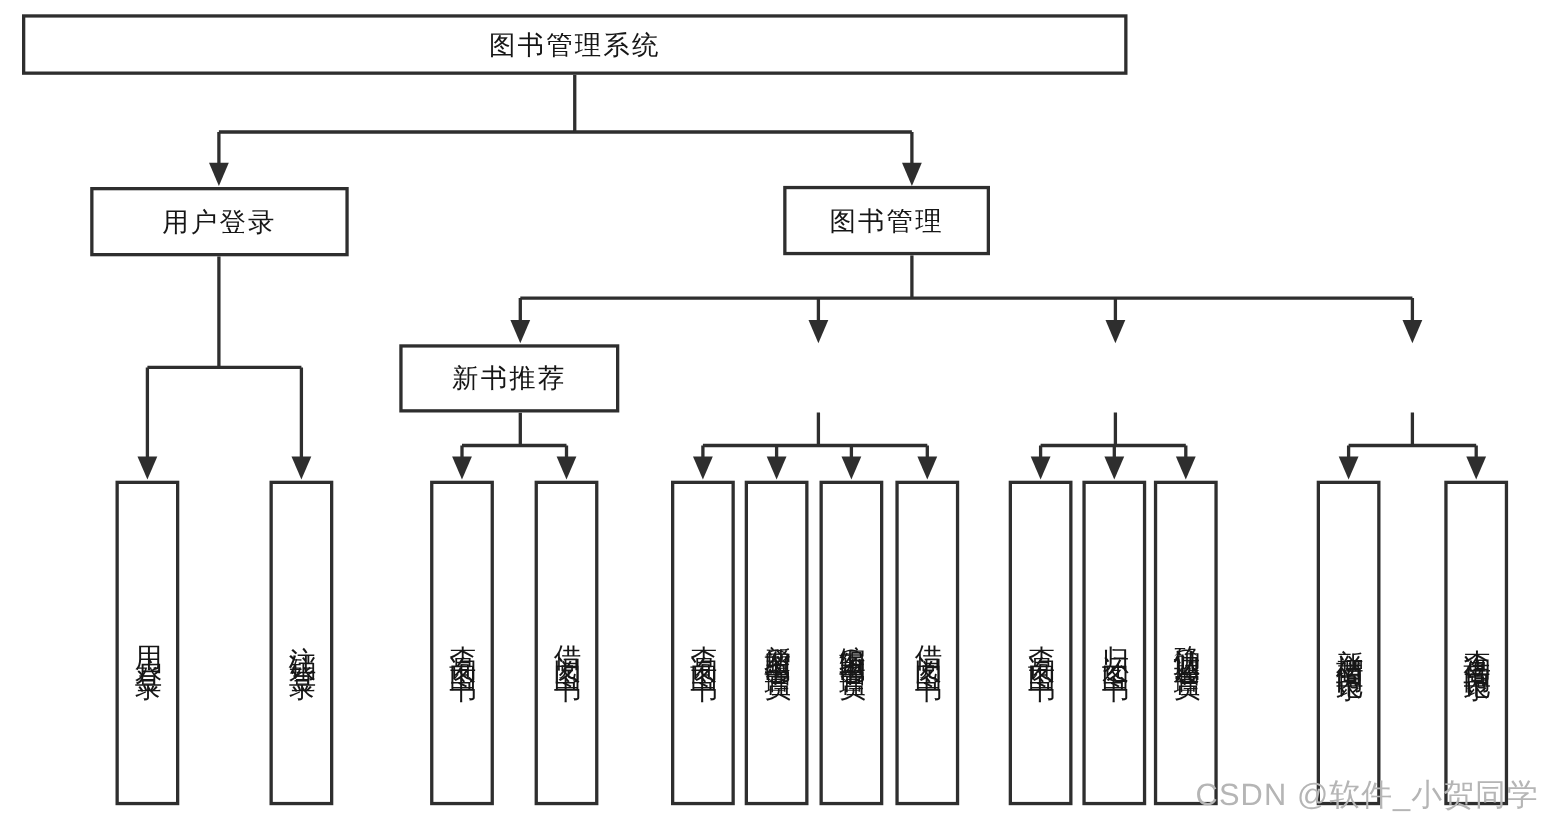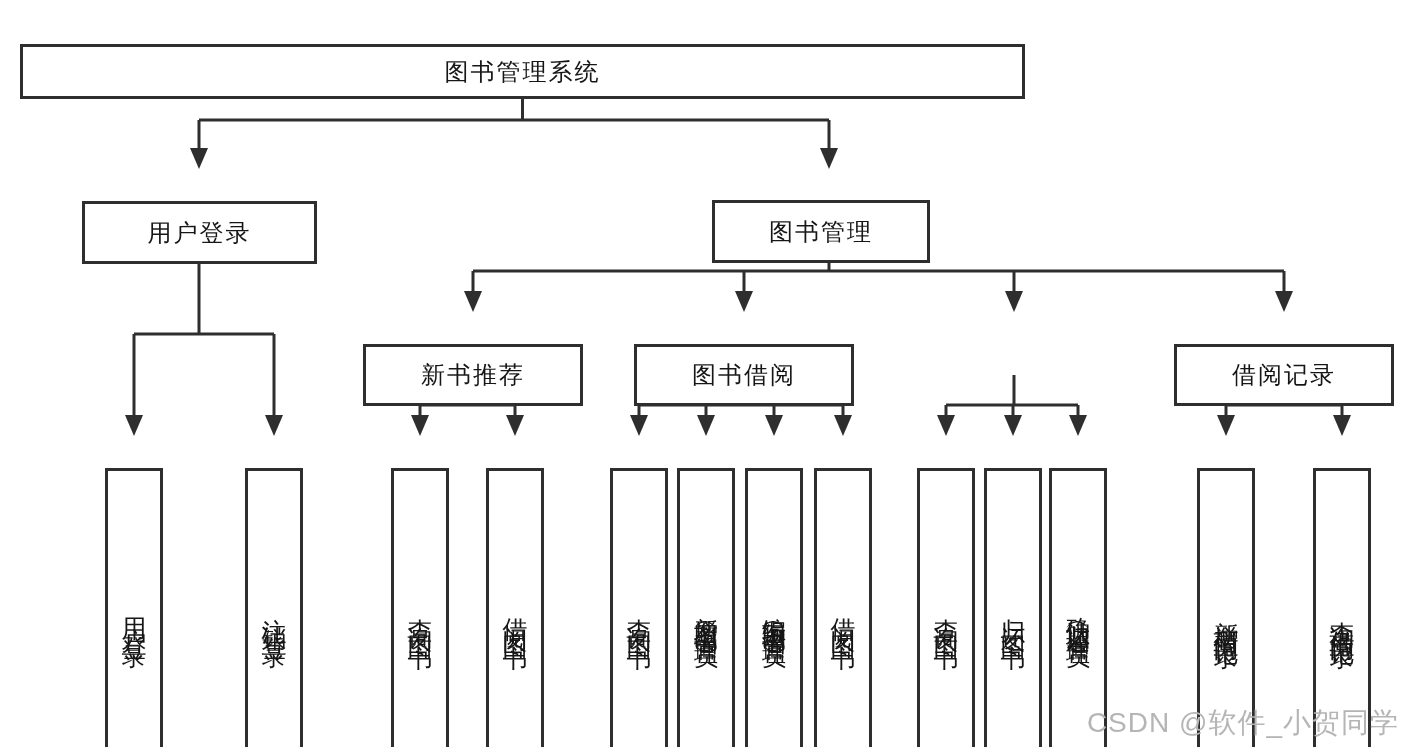--- a/index.html
+++ b/index.html
@@ -5,27 +5,26 @@
   html,body { margin:0; padding:0; background:#ffffff; }
   .stage {
     position:relative; width:1405px; height:747px; background:#ffffff;
     font-family:"Liberation Sans","DejaVu Sans",sans-serif; overflow:hidden;
   }
   svg.connectors { position:absolute; left:0; top:0; width:1405px; height:747px; }
   .node {
     position:absolute; background:#ffffff; border:3px solid #2e2e2e;
     box-sizing:border-box; display:flex; align-items:center; justify-content:center;
     color:#161616;
-    margin-top:31px;
   }
   .hnode { font-size:24px; letter-spacing:2px; white-space:nowrap; }
   .root { left:20px;  top:13px;  width:1005px; height:55px; }
   .l1a  { left:82px;  top:170px; width:235px;  height:63px; }
-  .l1b  { left:712px; top:169px; width:218px;  height:63px; }
-  .l2   { top:313px;  width:220px; height:62px; }
+  .l1b  { left:712px; top:169px; width:188px;  height:63px; }
+  .l2   { top:313px;  width:200px; height:62px; }
   .l2a { left:363px; } .l2b { left:634px; } .l2c { left:904px; } .l2d { left:1174px; }
   .leaf { top:437px; width:58px; height:295px; }
   .leaf span {
     writing-mode:vertical-rl; text-orientation:mixed;
     font-size:25px; letter-spacing:9px; line-height:1;
   }
   .leaf.mid  span { letter-spacing:5px; }
   .leaf.tight span { font-size:24px; letter-spacing:4px; }
   .p1  { left:105px; }  .p2  { left:245px; }
   .p3  { left:391px; }  .p4  { left:486px; }
@@ -94,26 +93,20 @@
   <div class="node hnode l1a">
     <span>用户登录</span>
   </div>
   <div class="node hnode l1b">
     <span>图书管理</span>
   </div>
 
   <div class="node hnode l2 l2a">
     <span>新书推荐</span>
   </div>
-  <div class="node hnode l2 l2b">
-    <span>图书借阅</span>
-  </div>
-  <div class="node hnode l2 l2d">
-    <span>借阅记录</span>
-  </div>
 
   <div class="node leaf p1">
     <span>用户登录</span>
   </div>
   <div class="node leaf p2">
     <span>注销登录</span>
   </div>
 
   <div class="node leaf p3">
     <span>查询图书</span>

